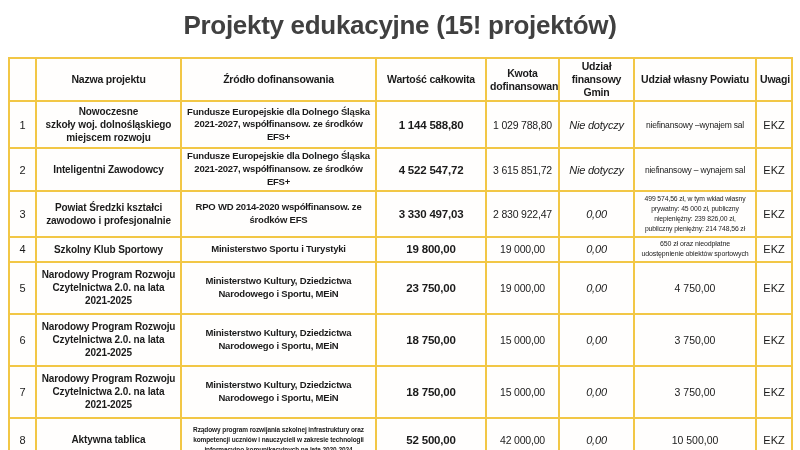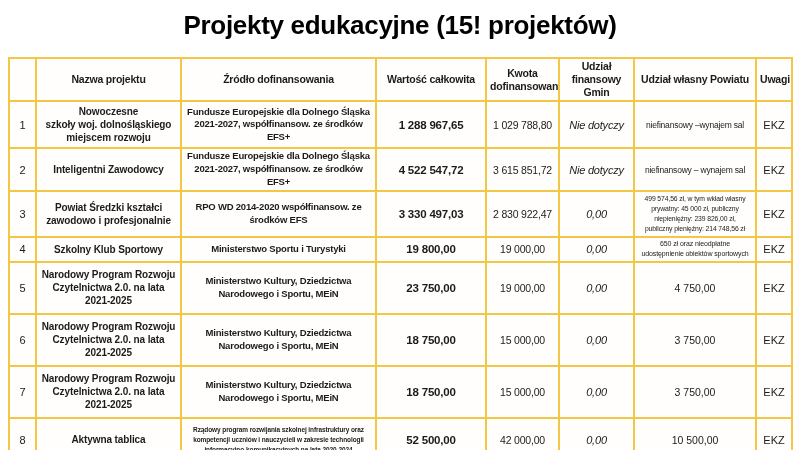--- a/index.html
+++ b/index.html
@@ -7,21 +7,21 @@
   html,body { margin:0; padding:0; }
   body {
     width:800px; height:450px; background:#ffffff;
     font-family:"Liberation Sans", sans-serif; color:var(--ink);
     overflow:hidden;
   }
   .slide { position:relative; width:800px; height:450px; background:#fff; }
 
   .title {
     position:absolute; top:10px; left:0; width:800px;
-    text-align:center; font-size:26px; font-weight:bold; color:#000000;
+    text-align:center; font-size:26px; font-weight:bold; color:#404040;
     letter-spacing:-0.3px; margin:0;
   }
 
   table.tbl {
     position:absolute; left:8px; top:57px; width:783px;
     border-collapse:collapse; table-layout:fixed;
   }
   .tbl th, .tbl td {
     border:2px solid var(--border);
     background:#fffefd;
@@ -85,21 +85,21 @@
       </tr>
     </thead>
     <tbody>
       <tr class="r1">
         <td class="c-no">1</td>
         <td class="c-name">Nowoczesne
 szkoły woj. dolnośląskiego
 miejscem rozwoju</td>
         <td class="c-src">Fundusze Europejskie dla Dolnego Śląska
 2021-2027, współfinansow. ze środków EFS+</td>
-        <td class="c-total">1 288 967,65</td>
+        <td class="c-total">1 144 588,80</td>
         <td class="c-fund">1 029 788,80</td>
         <td class="c-gmin">Nie dotyczy</td>
         <td class="c-pow sm">niefinansowy –wynajem sal</td>
         <td class="c-uwagi">EKZ</td>
       </tr>
       <tr class="r2">
         <td class="c-no">2</td>
         <td class="c-name">Inteligentni Zawodowcy</td>
         <td class="c-src">Fundusze Europejskie dla Dolnego Śląska
 2021-2027, współfinansow. ze środków EFS+</td>

